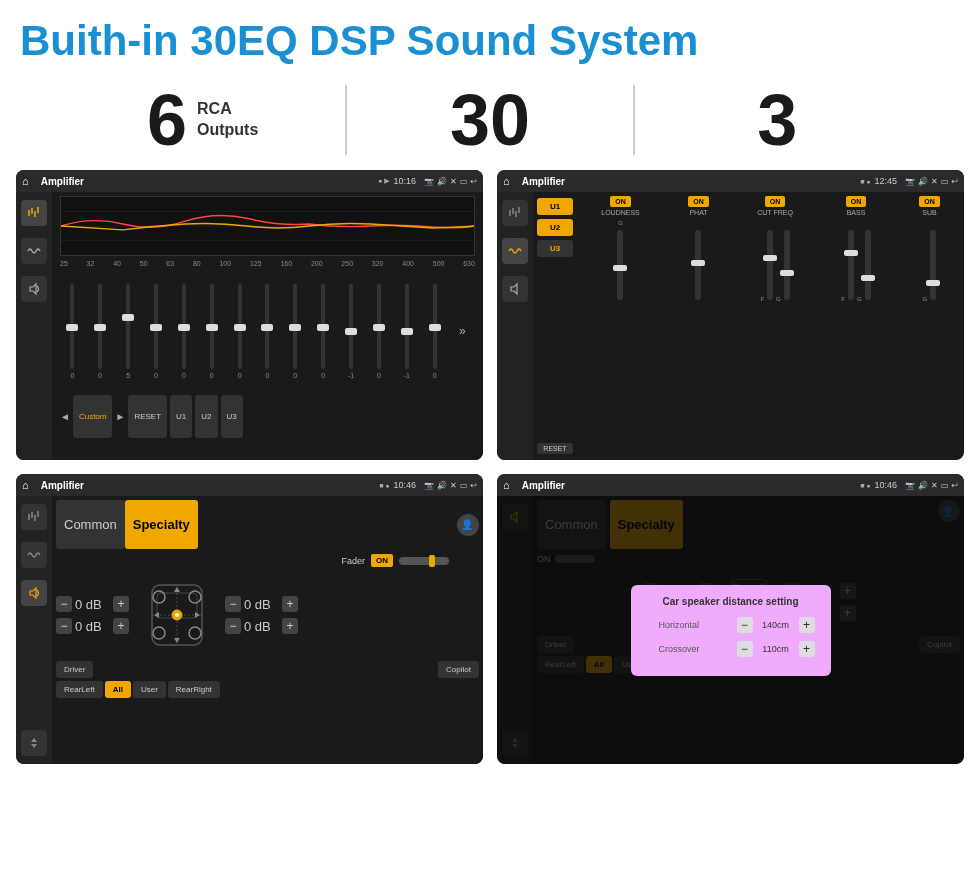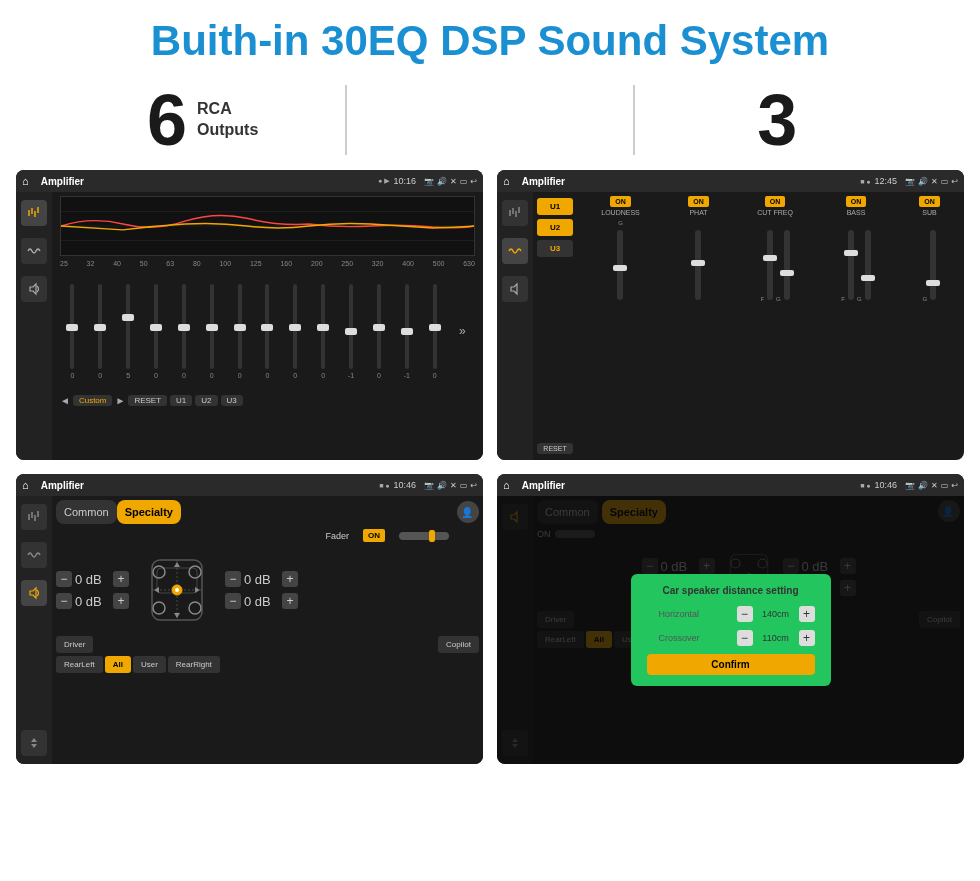--- a/index.html
+++ b/index.html
@@ -5,21 +5,20 @@
     * { box-sizing: border-box; margin: 0; padding: 0; }
     body {
       width: 980px;
       height: 881px;
       background: #ffffff;
       font-family: Arial, sans-serif;
       overflow: hidden;
     }
 
     .page-title {
-      text-align: center;
       color: #1a8fd1;
       font-size: 42px;
       font-weight: 900;
       padding: 18px 20px 10px;
       line-height: 1.1;
     }
 
     .stats-row {
       display: flex;
       justify-content: center;
@@ -194,21 +193,21 @@
     .eq-nav-row {
       display: flex;
       gap: 3px;
       align-items: center;
     }
 
     .eq-nav-btn {
       background: #333;
       color: #ccc;
       font-size: 8px;
-      padding: 1px 6px;
+      padding: 17px 6px;
       border-radius: 3px;
       text-align: center;
     }
 
     .eq-nav-btn.active-label {
       color: #f0a800;
     }
 
     .eq-arrows { color: #aaa; font-size: 10px; }
 
@@ -265,35 +264,35 @@
     
     .spec-main {
       flex: 1;
       background: #1a1a1a;
       padding: 4px;
     }
 
     .spec-tab {
       background: #333;
       color: #ccc;
-      font-size: 11px;
-      padding: 6px 8px;
-      border-radius: 8px;
+      font-size: 13px;
+      padding: 17px 8px;
+      border-radius: 3px;
     }
 
     .spec-tab.active {
       background: #f0a800;
       color: #000;
       font-weight: bold;
     }
 
     .spec-fader-row {
       display: flex;
       align-items: center;
-      gap: 14px;
+      gap: 6px;
       margin-bottom: 8px;
       justify-content: flex-end;
       padding-right: 30px;
     }
 
     .fader-label { font-size: 9px; color: #ccc; }
     .fader-on-btn {
       background: #f0a800;
       color: #000;
       font-size: 8px;
@@ -381,21 +380,21 @@
       right: 0;
       bottom: 0;
       background: rgba(0,0,0,0.5);
       display: flex;
       align-items: center;
       justify-content: center;
       z-index: 10;
     }
 
     .dialog-box {
-      background: #22c55e;
+      background: #f0abfc;
       border-radius: 6px;
       padding: 11px 16px;
       width: 200px;
     }
 
     .dialog-title {
       font-size: 10px;
       font-weight: bold;
       color: #333;
       margin-bottom: 10px;
@@ -465,20 +464,21 @@
 
   <h1 class="page-title">Buith-in 30EQ DSP Sound System</h1>
 
   <div class="stats-row">
     <div class="stat-item">
       <span class="stat-number">6</span>
       <span class="stat-label">RCA<br>Outputs</span>
     </div>
     <div class="stat-divider"></div>
     <div class="stat-item">
+      <span class="stat-number">30</span>
     </div>
     <div class="stat-divider"></div>
     <div class="stat-item">
       <span class="stat-number">3</span>
     </div>
   </div>
 
   <div class="screens-grid">
 
     <div class="screen-card">
@@ -990,19 +990,18 @@
             </div>
           </div>
           <div class="dialog-row">
             <span class="dialog-row-label">Crossover</span>
             <div class="dialog-controls">
               <div class="dialog-minus">−</div>
               <span class="dialog-val">110cm</span>
               <div class="dialog-plus">+</div>
             </div>
           </div>
-          <div class="dialog-confirm">Confirm</div>
         </div>
       </div>
     </div>
 
   </div>
 </div>
 
 </body></html>

